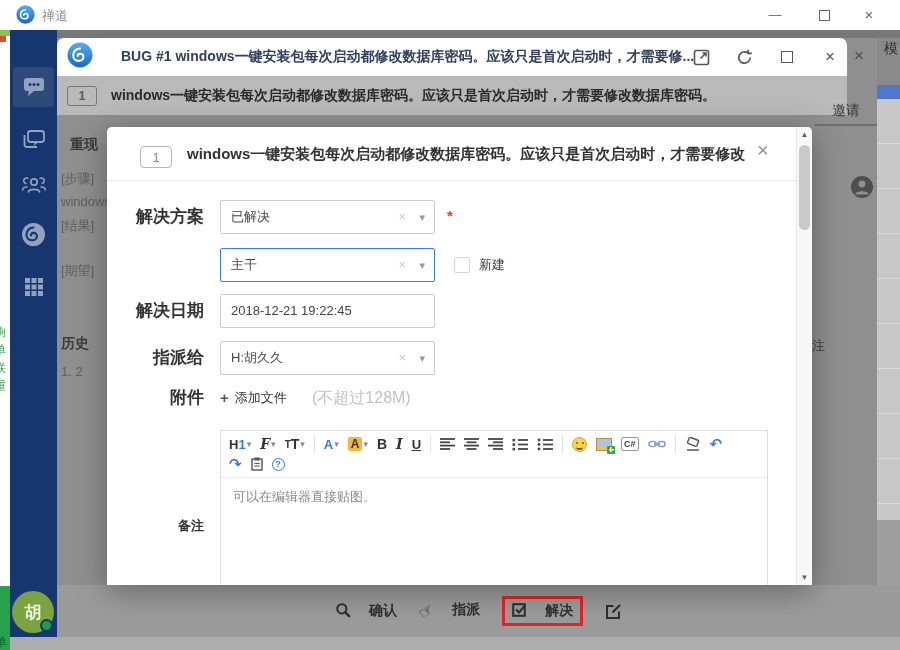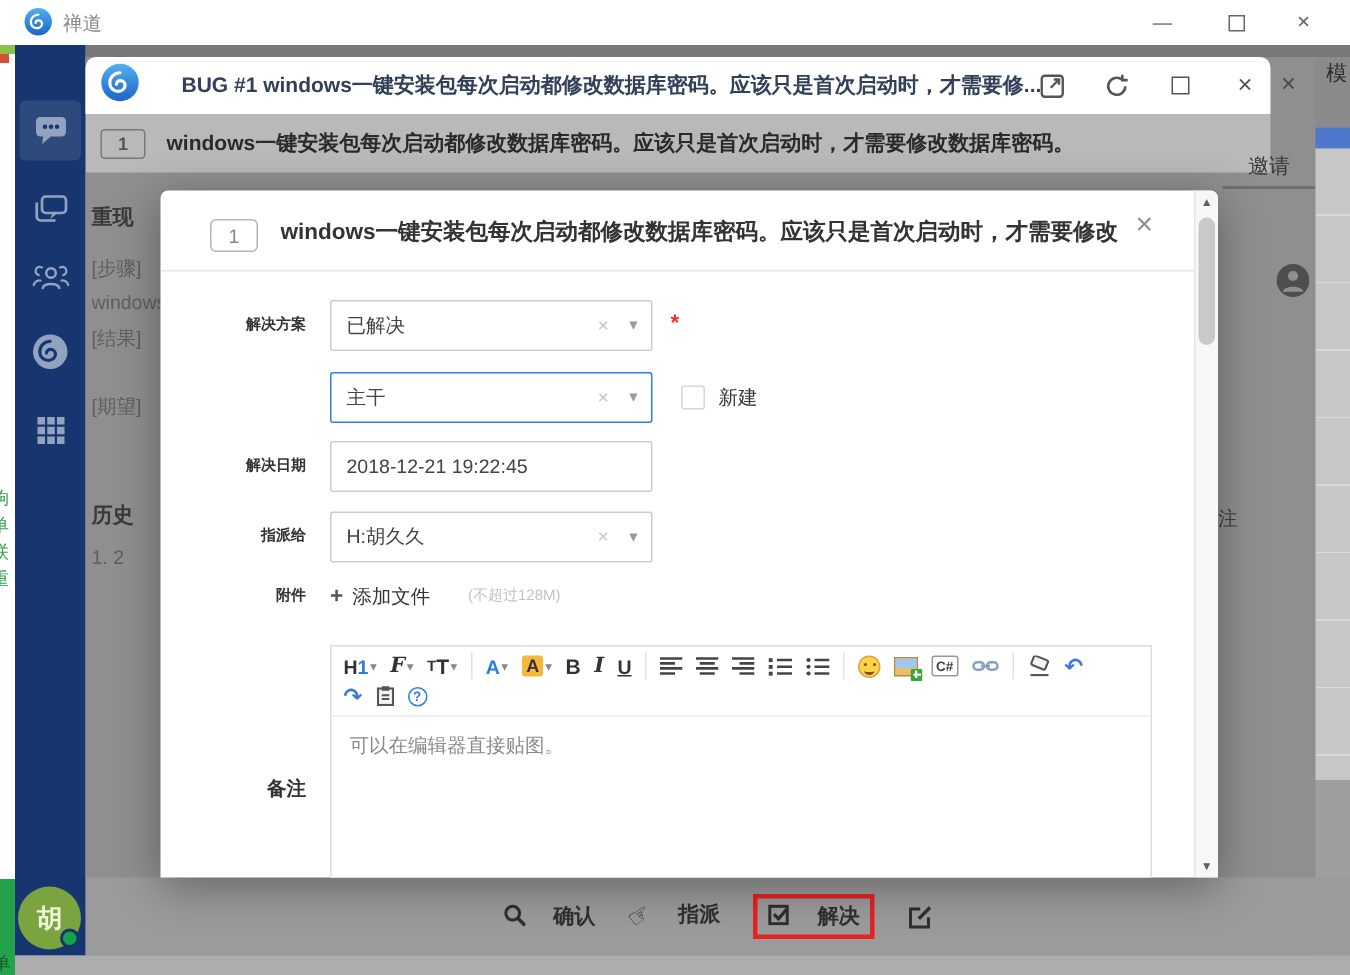--- a/index.html
+++ b/index.html
@@ -34,21 +34,21 @@
   .avatar { position:absolute; left:2px; top:561px; width:42px; height:42px; background:#7ba440; border-radius:50%; color:#eef5dd; font-size:17px; font-weight:bold; display:flex; align-items:center; justify-content:center; }
   .status-dot { position:absolute; left:30px; top:589px; width:13px; height:13px; border-radius:50%; background:#16a14f; border:2px solid #17366f; }
 
   
   .content-bg { position:absolute; left:57px; top:30px; width:843px; height:620px; background:#8f8f8f; z-index:6; }
   .dark-strip { position:absolute; left:57px; top:30px; width:843px; height:8px; background:#787878; z-index:7; }
   .bug-row { position:absolute; left:57px; top:76px; width:790px; height:39px; background:#b9b9b9; z-index:8; display:flex; align-items:center; overflow:hidden; }
   .bug-badge { margin-left:10px; width:30px; height:20px; border:1.5px solid #777; border-radius:3px; color:#555; font-size:12px; font-weight:bold; display:flex; align-items:center; justify-content:center; background:transparent; flex:none; }
   .bug-title { margin-left:14px; font-size:14px; font-weight:bold; color:#2a2a2a; white-space:nowrap; }
   .bg-frag { position:absolute; left:61px; width:46px; overflow:hidden; white-space:nowrap; z-index:8; color:#5f5f5f; font-size:13px; }
-  .f0{top:136px; font-weight:bold; font-size:14px; color:#3a3a3a;}
+  .f0{top:136px; font-weight:bold; font-size:14px; color:#3a3a3a;text-align:center;}
   .f1{top:170px;} .f2{top:194px;} .f3{top:217px;} .f4{top:262px;}
   .f5{top:335px; font-weight:bold; font-size:14px; color:#3a3a3a;}
   .f6{top:364px;}
   .outer-close { position:absolute; left:854px; top:46px; z-index:8; font-size:17px; color:#4c4c4c; cursor:pointer; }
   .invite { position:absolute; left:815px; top:96px; width:62px; height:28px; z-index:8; color:#3a3a3a; font-size:14px; text-align:center; line-height:28px; overflow:hidden; }
   .invite-underline { position:absolute; left:815px; top:124px; width:62px; height:2px; background:#6f6f6f; z-index:8; }
   .person-bg { position:absolute; left:851px; top:176px; z-index:8; }
   .note-frag { position:absolute; left:812px; top:337px; z-index:8; font-size:13px; color:#3e3e3e; width:14px; overflow:hidden; }
 
   
@@ -84,32 +84,32 @@
 
   
   .m-scroll { position:absolute; right:0; top:0; width:16px; height:458px; background:#f7f7f7; border-left:1px solid #e5e5e5; }
   .m-scroll .sb-up { position:absolute; left:0; top:3px; width:15px; text-align:center; font-size:8px; color:#606060; cursor:pointer; }
   .m-scroll .sb-down { position:absolute; left:0; bottom:3px; width:15px; text-align:center; font-size:8px; color:#606060; cursor:pointer; }
   .m-scroll .sb-thumb { position:absolute; left:2px; top:18px; width:11px; height:85px; background:#c9c9c9; border-radius:6px; cursor:pointer; }
 
   
   .frow { position:absolute; left:0; width:689px; height:34px; }
   .r1{top:73px;} .r2{top:121px;} .r3{top:167px;} .r4{top:214px;} .r5{top:260px; height:22px;}
-  .flabel { position:absolute; left:0; top:0; width:97px; height:34px; line-height:34px; text-align:right; font-size:10px; font-weight:bold; color:#333; }
+  .flabel { position:absolute; left:0; top:0; width:97px; height:34px; line-height:34px; text-align:right; font-size:17px; font-weight:bold; color:#333; }
   .fctl { position:absolute; left:113px; top:0; width:215px; height:34px; border:1px solid #ccc; border-radius:2px; background:#fff; font-size:13px; color:#444; line-height:32px; padding-left:10px; cursor:pointer; }
   .fctl.focused { border-color:#2e7eed; }
   .sel-x { position:absolute; right:28px; top:0; line-height:32px; color:#c8c8c8; font-size:13px; cursor:pointer; }
   .sel-caret { position:absolute; right:9px; top:0; line-height:32px; color:#999; font-size:11px; }
   .req-star { position:absolute; left:340px; top:7px; color:#e33; font-size:15px; font-weight:bold; }
   .newbox { position:absolute; left:347px; top:9px; width:16px; height:16px; border:1px solid #d5d5d5; border-radius:2px; background:#fff; cursor:pointer; }
   .newlabel { position:absolute; left:372px; top:0; line-height:34px; font-size:13px; color:#333; }
   .date-input { cursor:text; }
   .add-plus { color:#555; font-size:15px; font-weight:bold; }
   .add-file { position:absolute; left:113px; top:0; height:22px; line-height:22px; font-size:13px; color:#333; cursor:pointer; display:flex; gap:6px; align-items:center; }
-  .add-hint { position:absolute; left:205px; top:0; line-height:22px; font-size:10px; color:#c2c2c2; }
+  .add-hint { position:absolute; left:205px; top:0; line-height:22px; font-size:16px; color:#c2c2c2; }
   .r5 .flabel, .rnote .flabel { height:22px; line-height:22px; }
 
   
   .editor { position:absolute; left:113px; top:303px; width:548px; height:180px; border:1px solid #ddd; background:#fff; }
   .note-label { position:absolute; left:0; top:390px; width:97px; text-align:right; font-size:13px; font-weight:bold; color:#333; }
   .tb-row { display:flex; align-items:center; padding:4px 8px 2px 8px; gap:9px; flex-wrap:nowrap; }
   .tb-row2 { padding-top:0; }
   .tbi { display:flex; align-items:center; color:#333; font-size:13px; font-weight:bold; cursor:pointer; white-space:nowrap; }
   .tb-sep { width:1px; height:18px; background:#e2e2e2; flex:none; }
   .caret { font-size:9px; color:#888; margin-left:1px; font-weight:normal; }

